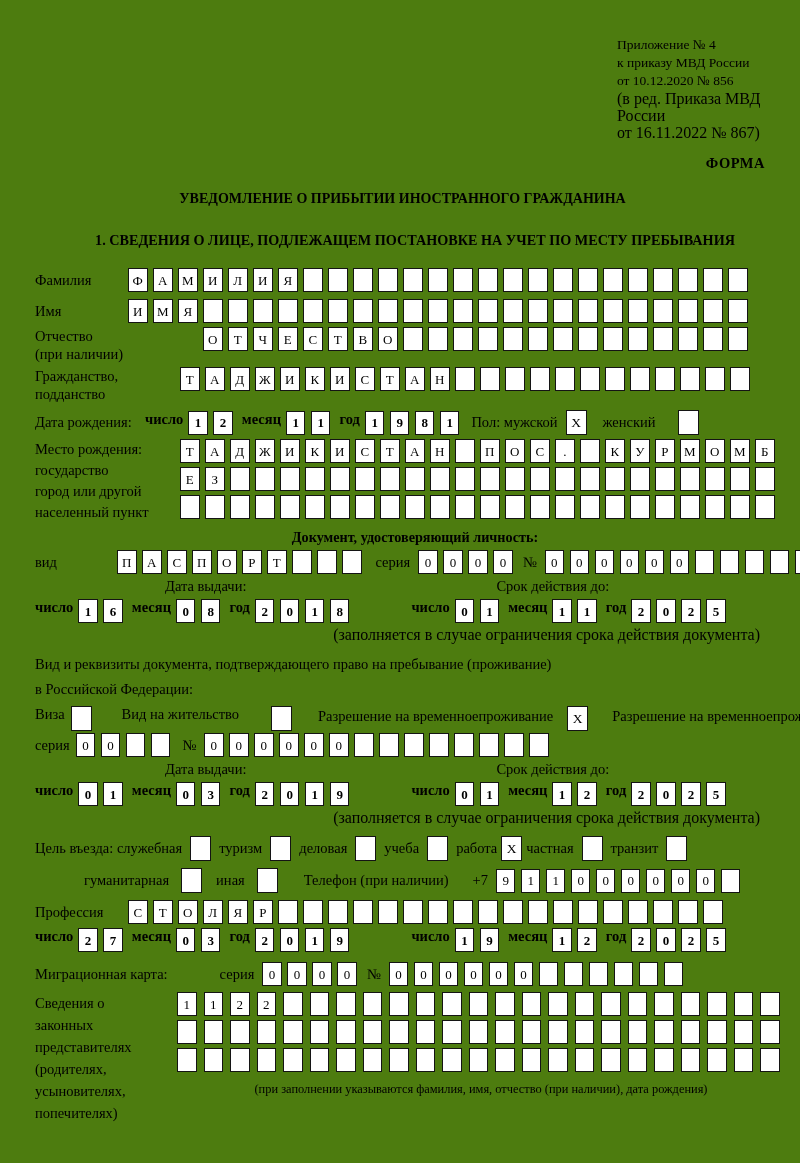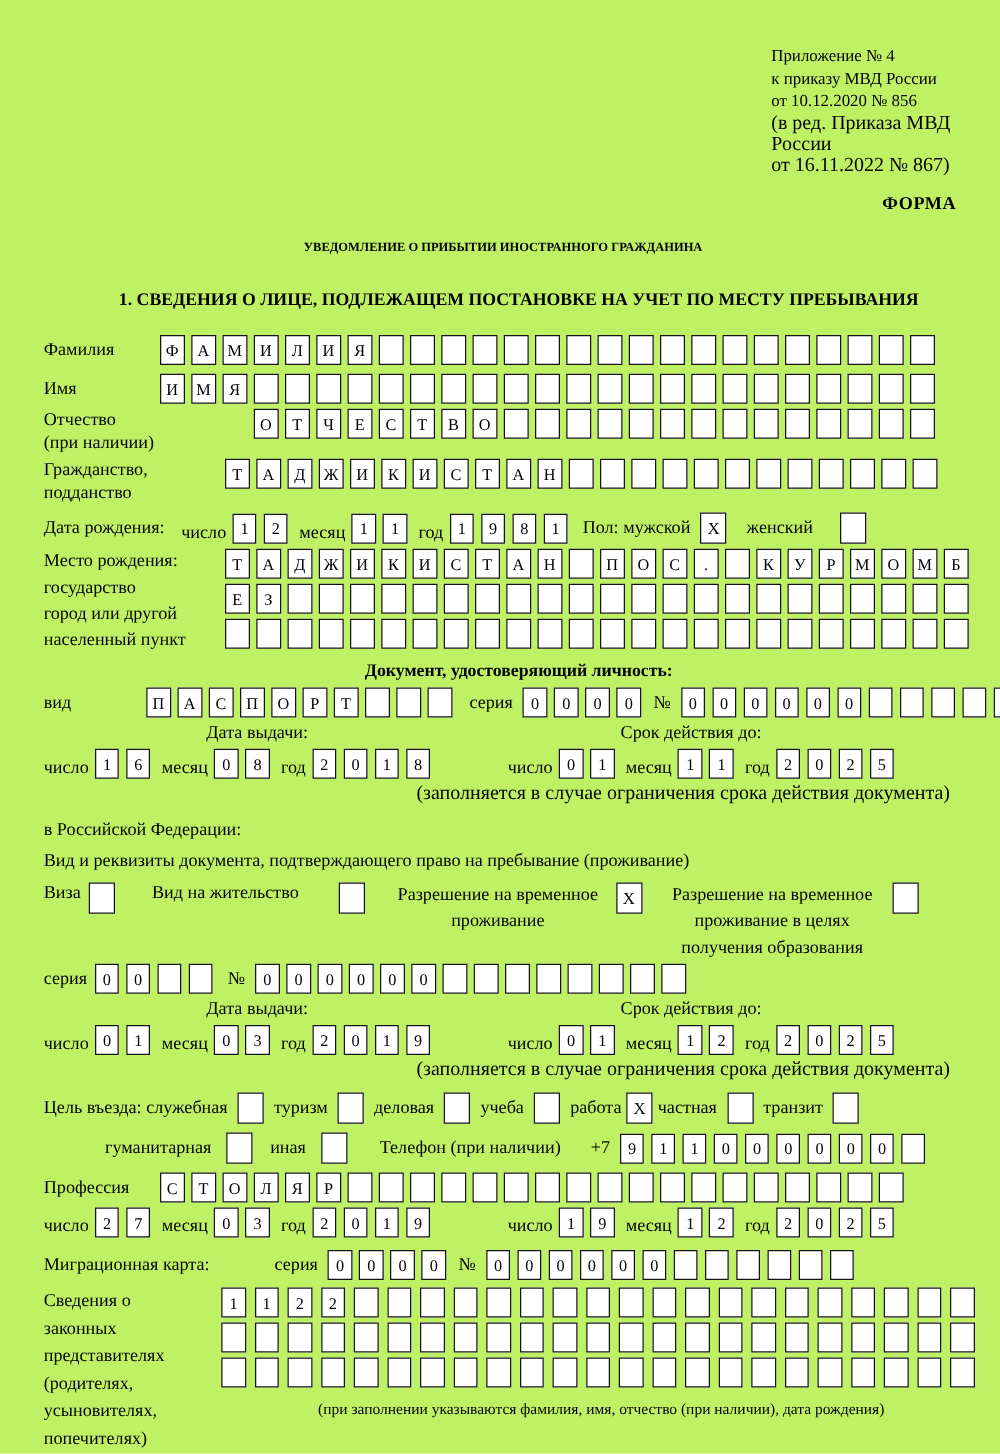--- a/index.html
+++ b/index.html
@@ -1,45 +1,45 @@
 <!DOCTYPE html>
 <html><head>
 <meta charset="utf-8">
 <style>
   html,body{margin:0;padding:0;background:#fff;}
   .page{position:relative;width:800px;height:1163px;box-sizing:border-box;
-        padding:36px 5px 0 35px;background:#bef264;color:#000;overflow:hidden;
+        padding:36px 5px 0 35px;background:#4d7c0f;color:#000;overflow:hidden;
         font-family:"Liberation Serif","DejaVu Serif",serif;font-size:14.5px;}
   .annex{margin-left:auto;width:178px;font-size:13.5px;line-height:18px;}
   .annex .small{font-size:16px;line-height:17px;}
   .forma{text-align:right;font-weight:bold;font-size:14.5px;margin-top:14px;padding-right:30px;letter-spacing:.5px;}
-  .title{text-align:center;font-weight:bold;font-size:10px;line-height:22px;margin-top:16px;padding-right:25px;}
+  .title{text-align:center;font-weight:bold;font-size:14px;line-height:22px;margin-top:16px;padding-right:25px;}
   .blank{display:inline-block;width:52px;border-bottom:2px solid #000;margin-left:14px;}
   .sec-head{text-align:center;font-weight:bold;font-size:14.2px;margin-top:22px;}
   .frow{display:flex;align-items:center;margin-top:7px;}
   .tight{margin-top:4px;}
   .lbl{flex:0 0 auto;}
   .lblcol{display:flex;flex-direction:column;flex:0 0 auto;line-height:18px;}
   .lblcol.tall{line-height:21px;}
   .cells{display:inline-flex;gap:5.5px;flex-wrap:nowrap;}
   .cells.g7{gap:7px;}
   .cell{flex:0 0 auto;width:17.5px;height:22px;border:1.5px solid #141414;
         display:inline-flex;align-items:center;justify-content:center;
         font-size:13px;line-height:1;background:#fff;}
   .box{flex:0 0 auto;width:19px;height:23px;border:1.5px solid #141414;
        display:inline-flex;align-items:center;justify-content:center;
        font-size:13.5px;background:#fff;}
-  .dgroup{display:inline-flex;align-items:flex-end;}
+  .dgroup{display:inline-flex;align-items:flex-start;font-weight:bold;}
   .dlbl{margin-right:5px;}
   .dgroup .dlbl{margin-left:9px;}
   .dgroup .dlbl:first-child{margin-left:0;}
   .dates-head{margin-top:4px;display:flex;font-size:14.5px;align-items:center;}
   .doc-head{text-align:center;font-weight:bold;font-size:14.2px;margin-top:6px;}
   .note{font-size:16px;text-align:right;margin-top:3px;padding-right:35px;}
-  .stack{display:flex;flex-direction:column;text-align:center;line-height:21px;flex:0 0 auto;}
+  .stack{display:flex;flex-direction:row;text-align:center;line-height:21px;flex:0 0 auto;}
   .cellscol{display:flex;flex-direction:column;}
   .cellscol .cells{margin-top:0;}
   .cellscol .cells + .cells{margin-top:4px;}
   .rep-note{font-size:12.4px;text-align:center;margin-top:10px;padding-right:10px;}
   .mr6{margin-right:6px;} .ml8{margin-left:8px;}
 </style>
 </head>
 <body>
 
 <div class="page">
@@ -382,22 +382,22 @@
           <span class="cell">0</span>
           <span class="cell">2</span>
           <span class="cell">5</span>
         </span>
     </span>
   </div>
 
   <div class="note">(заполняется в случае ограничения срока действия документа)</div>
 
   <div style="margin-top:8px;line-height:25px">
+    <div>Вид и реквизиты документа, подтверждающего право на пребывание (проживание)</div>
     <div>в Российской Федерации:</div>
-    <div>Вид и реквизиты документа, подтверждающего право на пребывание (проживание)</div>
   </div>
 
   <div class="frow" style="align-items:flex-start;margin-top:4px">
     <span class="lbl">Виза</span>
     <span class="box" style="margin-left:6px"></span>
     <span class="lbl" style="margin-left:30px">Вид на жительство</span>
     <span class="box" style="margin-left:32px"></span>
     <span class="stack" style="margin-left:26px">
       <span>Разрешение на временное</span>
       <span>проживание</span>

